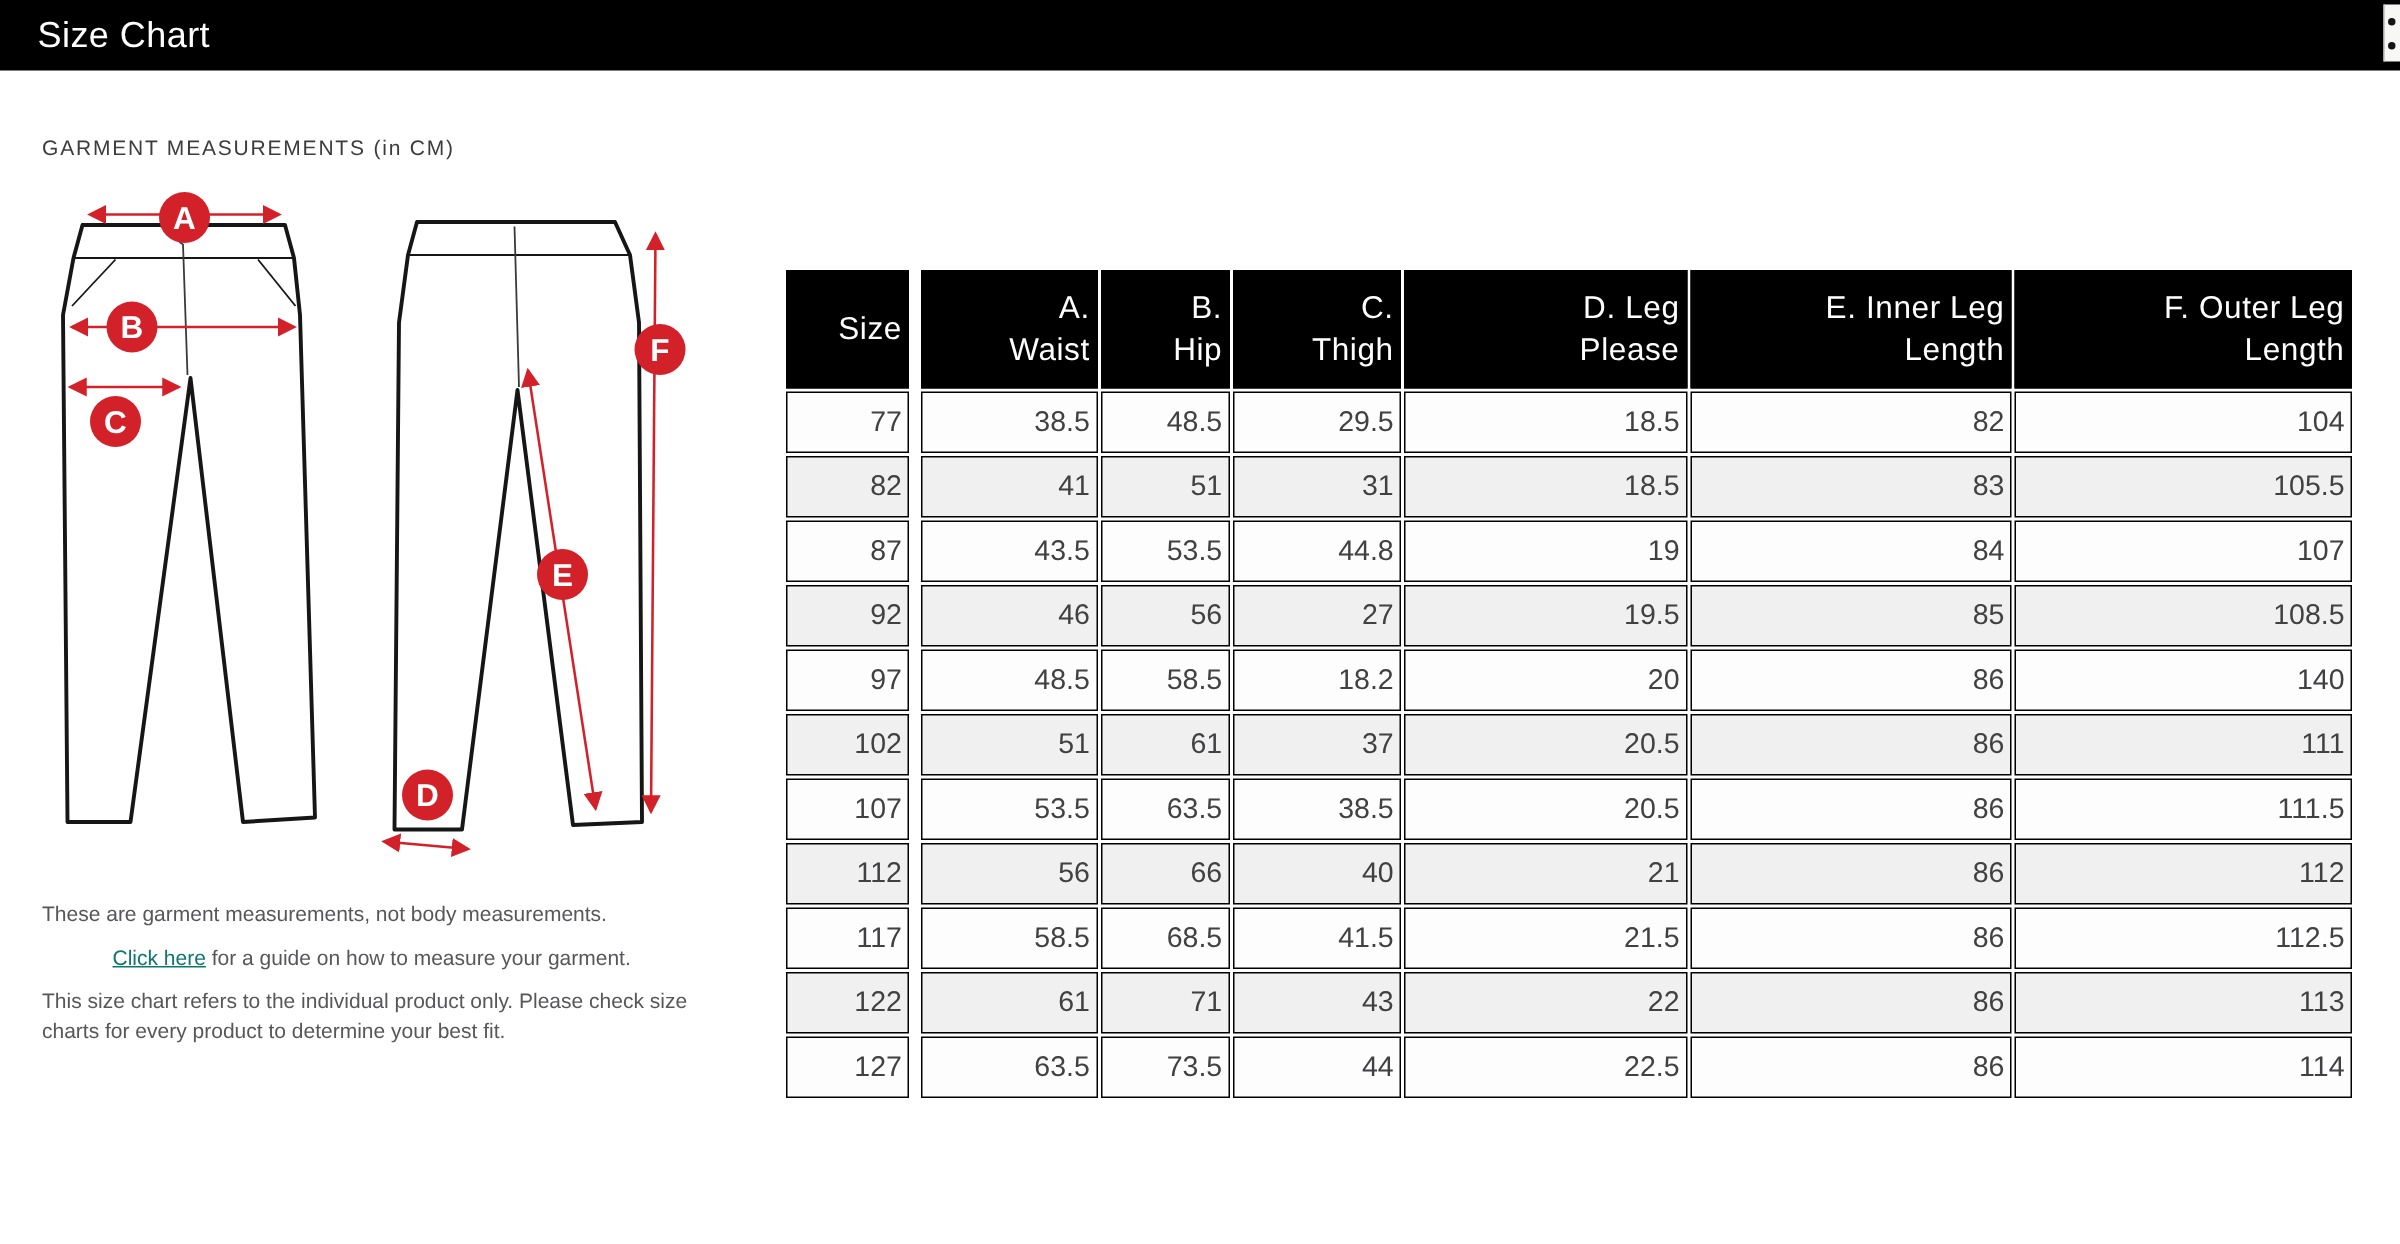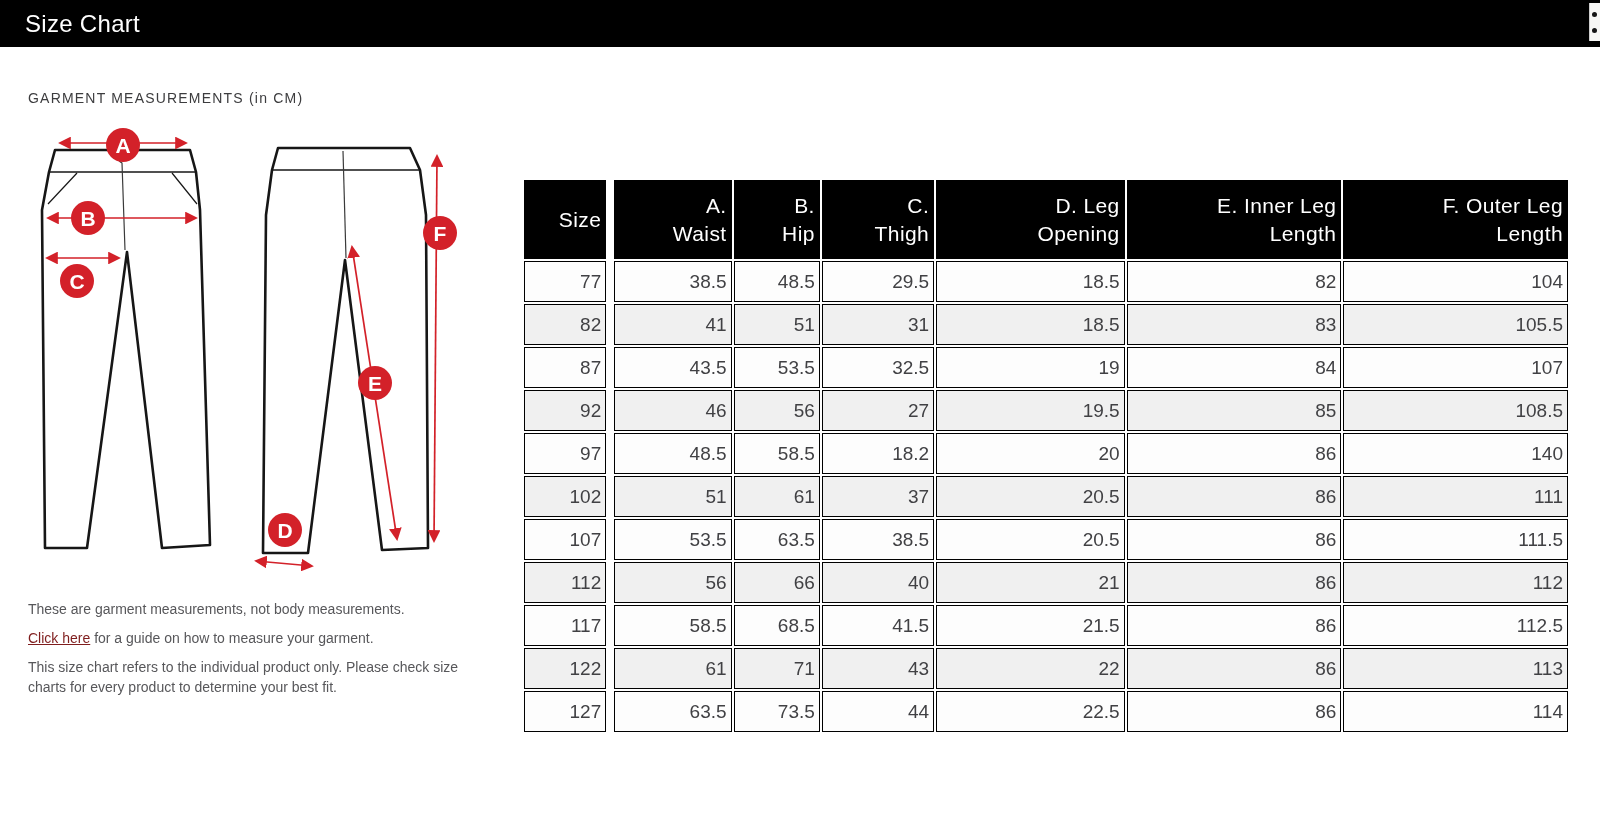--- a/index.html
+++ b/index.html
@@ -44,21 +44,21 @@
 
   
   .diagram { position: absolute; left: 20px; top: 115px; }
 
   
   .notes {
     position: absolute; left: 28px; top: 600px; width: 448px;
     font-size: 14px; line-height: 1.42; color: #57575a;
   }
   .notes p { margin-bottom: 9px; }
-  .notes a { color: #7f1d1d; text-decoration: underline; cursor: pointer; }
+  .notes a { color: #0f766e; text-decoration: underline; cursor: pointer; margin-left: 47px; }
 
   
   .size-table {
     position: absolute; left: 522px; top: 178px;
     border-collapse: separate; border-spacing: 2.5px;
     table-layout: fixed; width: 1048px;
     text-align: right;
   }
   .size-table th {
     background: #000; color: #fff;
@@ -174,21 +174,21 @@
     <tr>
         <th>Size</th>
         <th class="spacer"></th>
         <th>A.
 Waist</th>
         <th>B.
 Hip</th>
         <th>C.
 Thigh</th>
         <th>D. Leg
-Opening</th>
+Please</th>
         <th>E. Inner Leg
 Length</th>
         <th>F. Outer Leg
 Length</th>
       </tr>
   </thead>
   <tbody>
       <tr>
         <td>77</td>
         <td class="spacer"></td>
@@ -207,21 +207,21 @@
         <td>31</td>
         <td>18.5</td>
         <td>83</td>
         <td>105.5</td>
       </tr>
       <tr>
         <td>87</td>
         <td class="spacer"></td>
         <td>43.5</td>
         <td>53.5</td>
-        <td>32.5</td>
+        <td>44.8</td>
         <td>19</td>
         <td>84</td>
         <td>107</td>
       </tr>
       <tr>
         <td>92</td>
         <td class="spacer"></td>
         <td>46</td>
         <td>56</td>
         <td>27</td>

